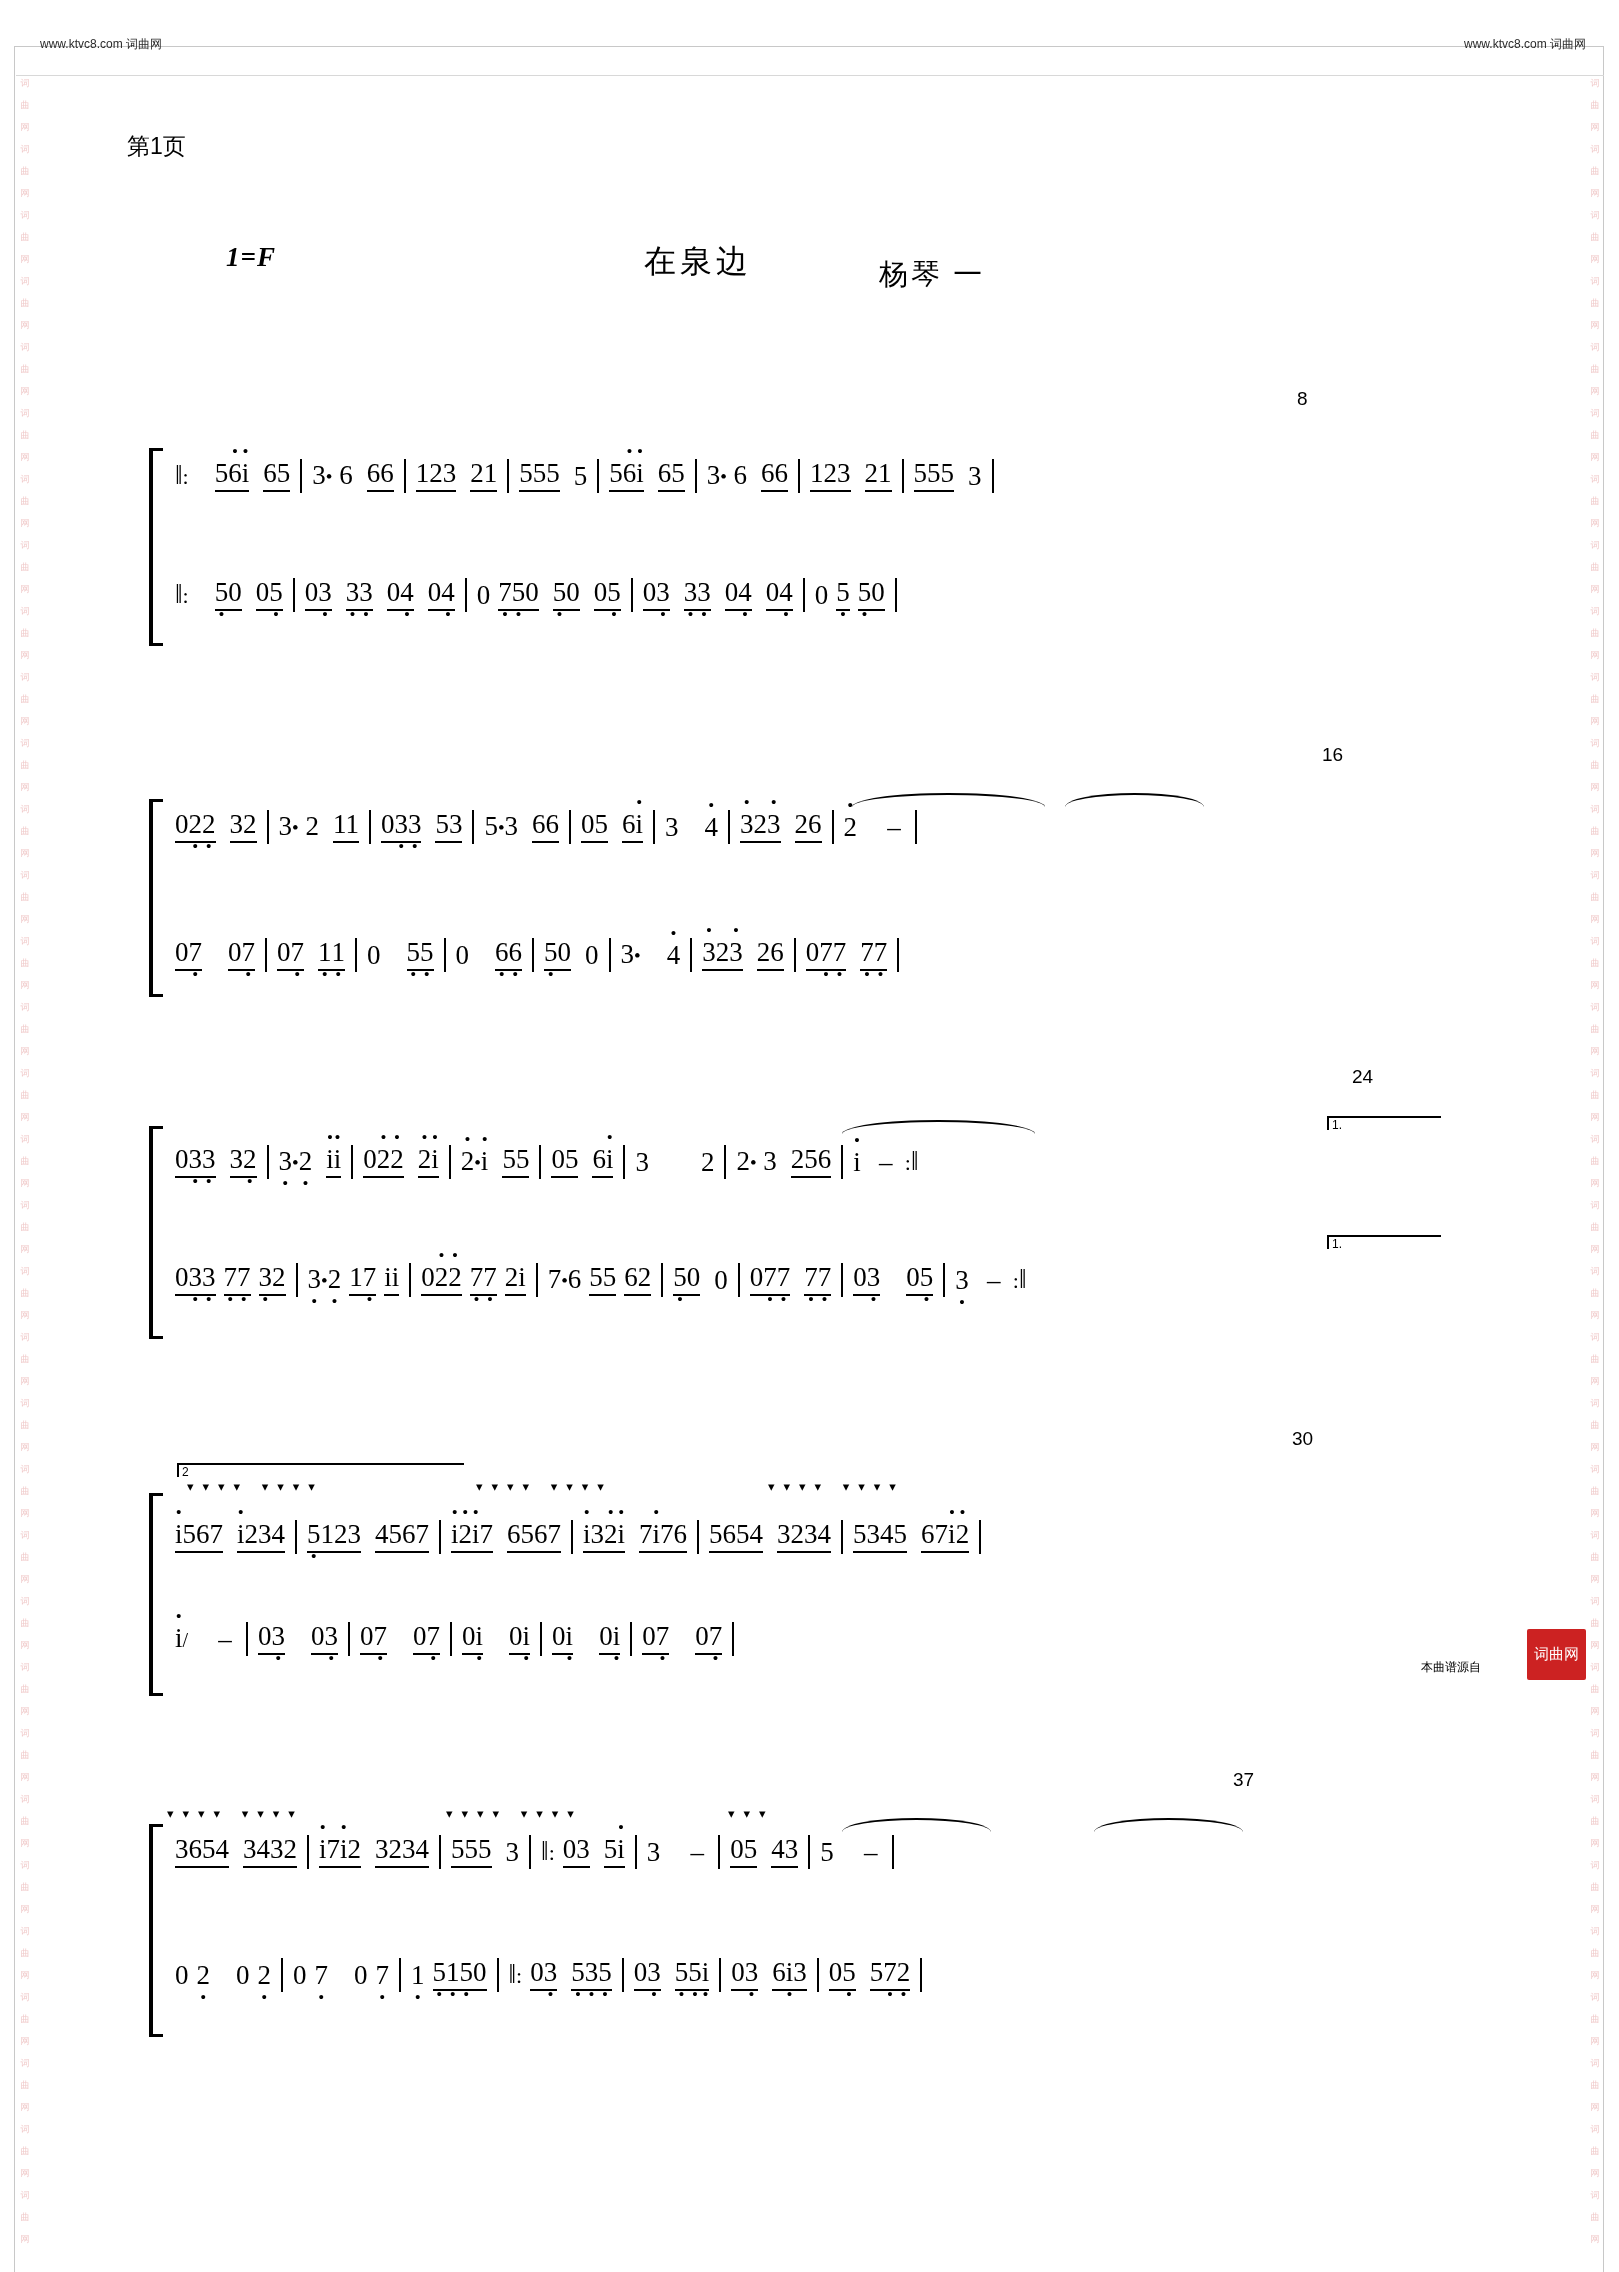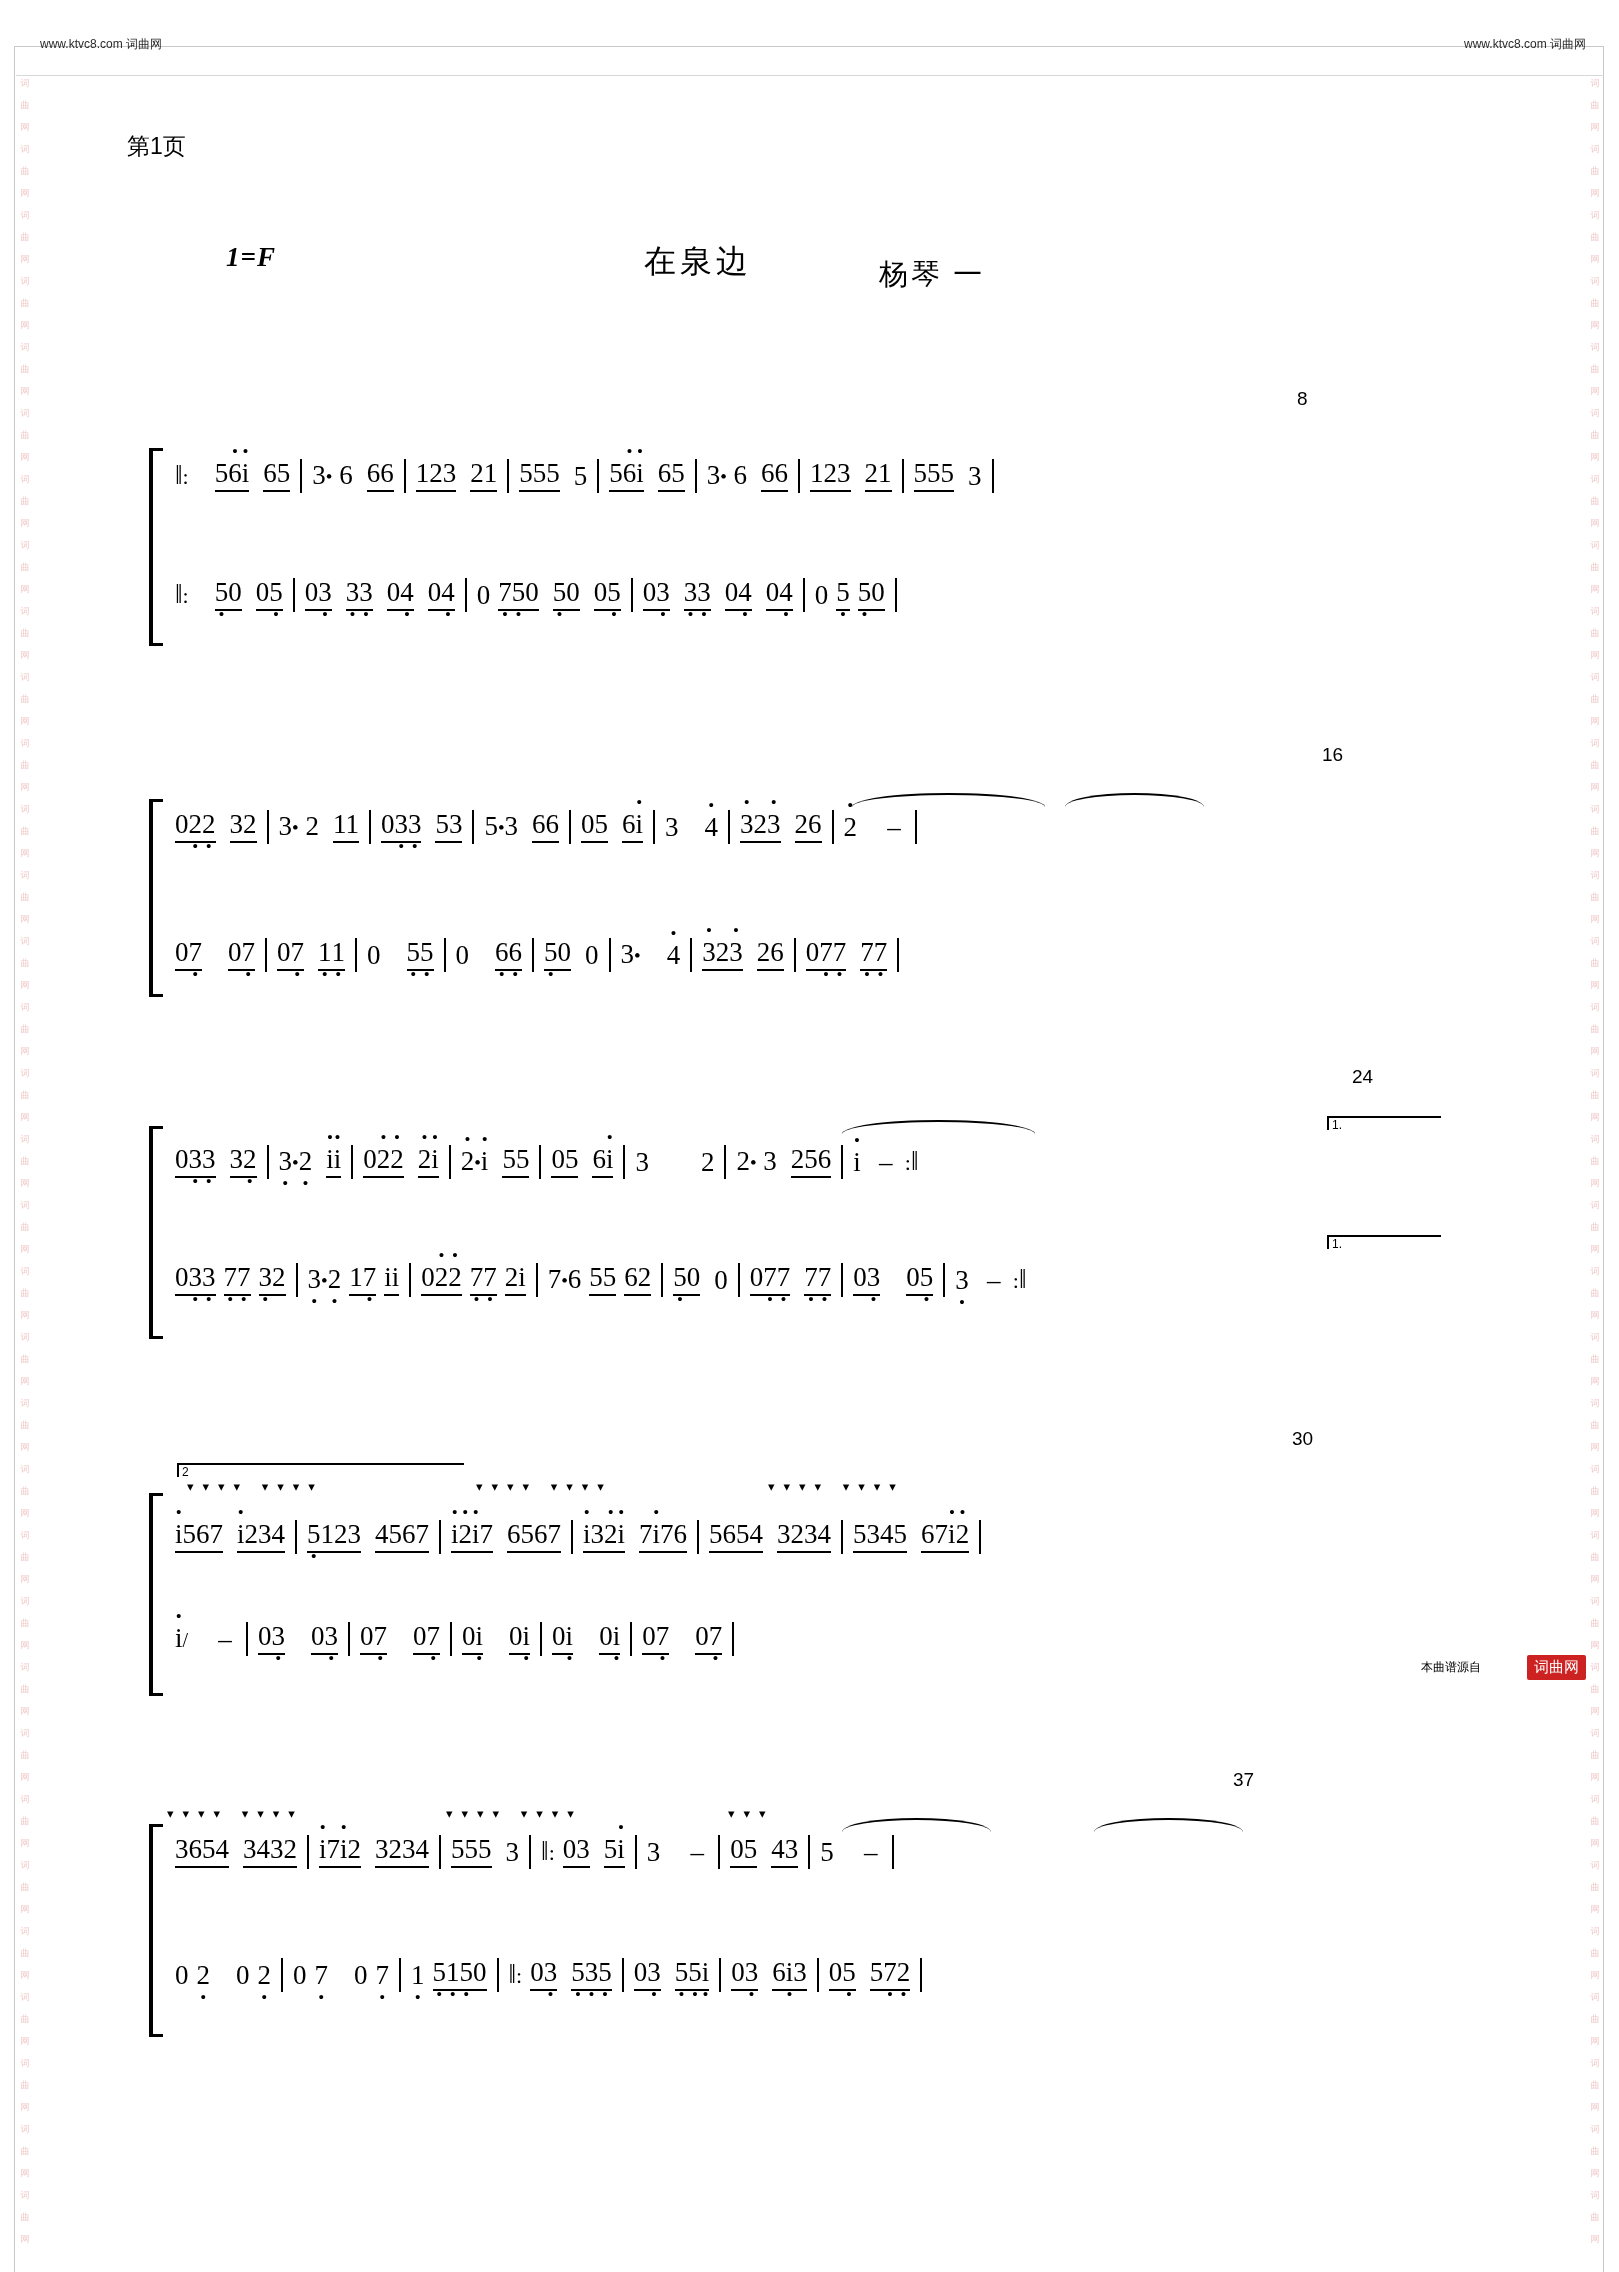--- a/index.html
+++ b/index.html
@@ -217,21 +217,21 @@
     font-size: 12px;
     font-family: "Liberation Sans", sans-serif;
   }
   .footer-brand {
     position: absolute;
     right: 34px;
     bottom: 44px;
     background: #cc2222;
     color: #fff;
     font-size: 15px;
-    padding: 3px 7px;
+    padding: 16px 7px;
     font-family: "Liberation Sans", sans-serif;
     border-radius: 2px;
   }
 </style>
 </head>
 <body>
 
 <div id="sheet">
 
   <div class="page-border"></div>

